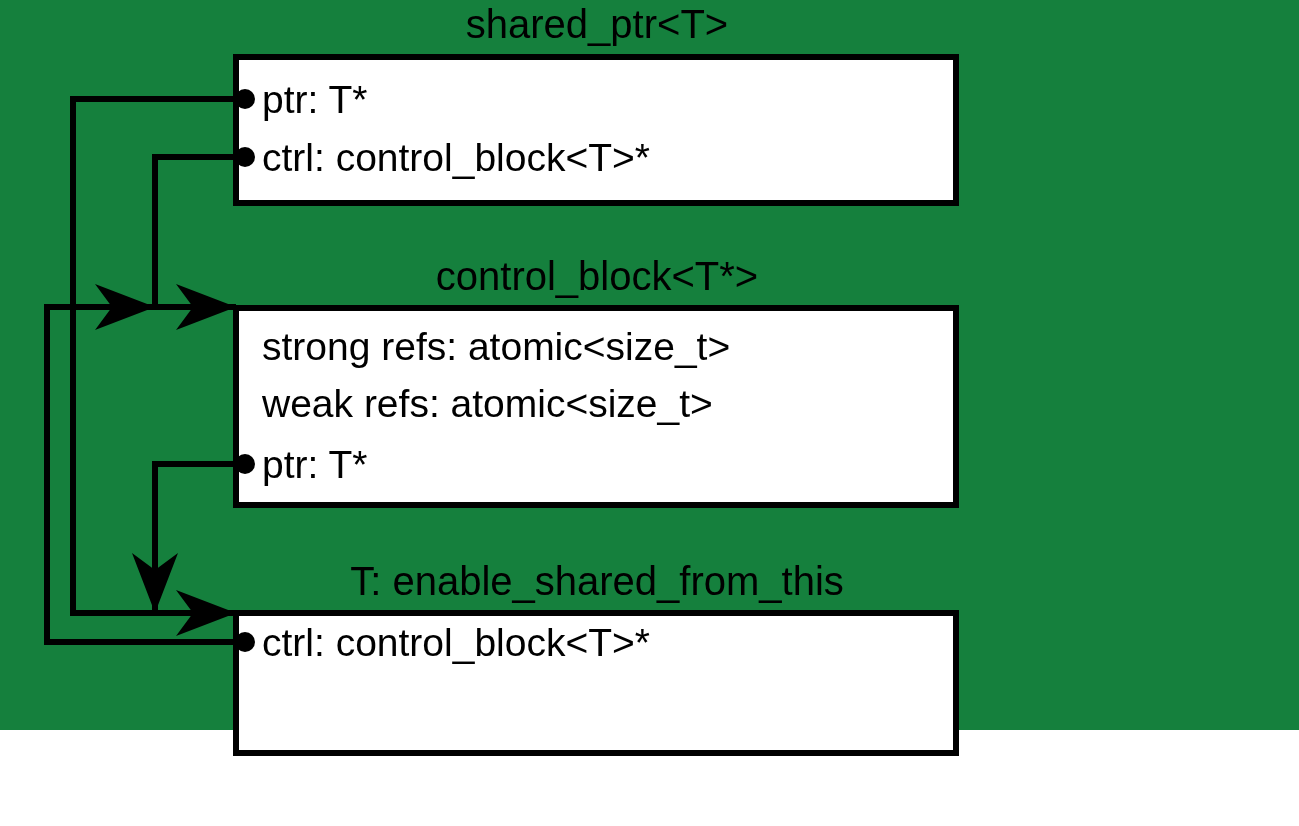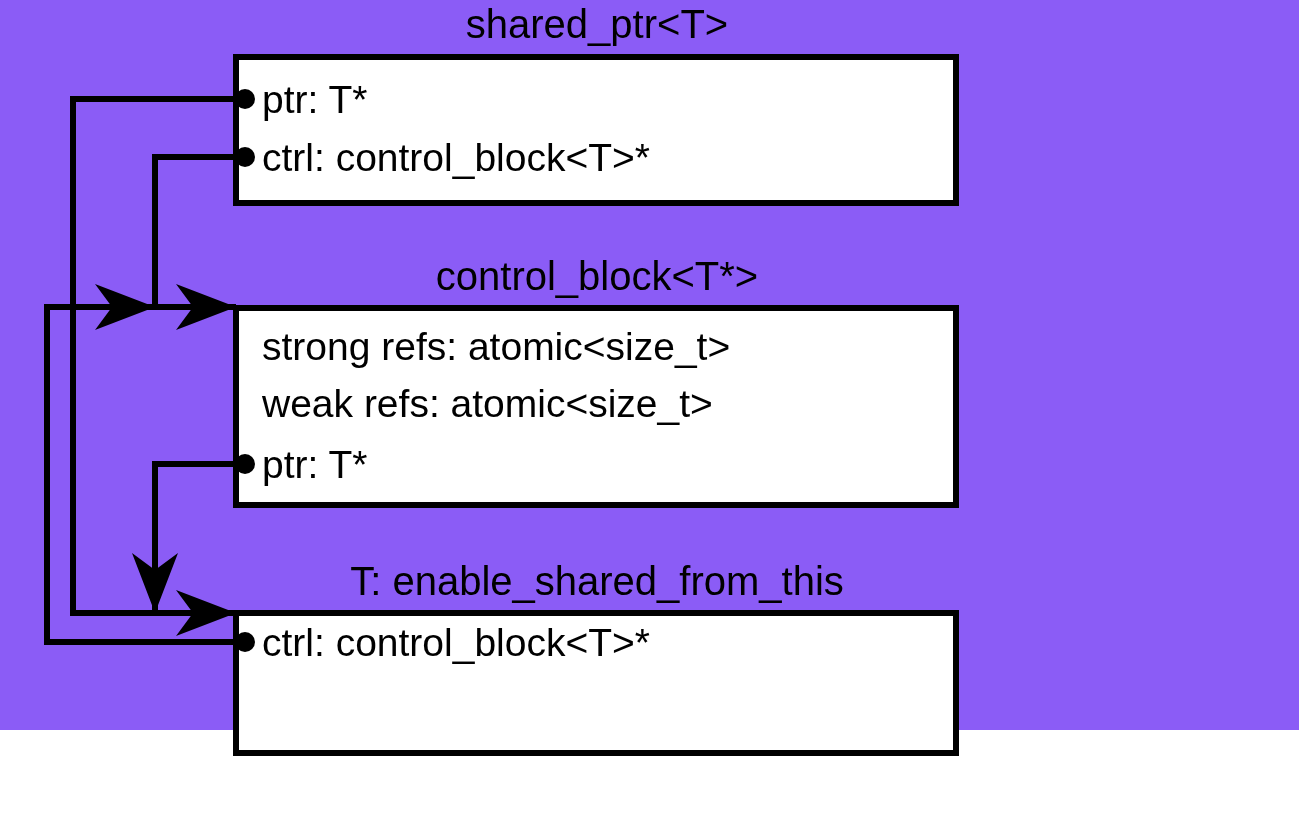--- a/index.html
+++ b/index.html
@@ -10,21 +10,21 @@
   body {
     width: 1299px;
     height: 826px;
     overflow: hidden;
     font-family: "Liberation Sans", sans-serif;
   }
   #diagram-root {
     position: relative;
     width: 1299px;
     height: 730px;
-    background: #8b5cf6;
+    background: #15803d;
   }
   svg#diagram-svg {
     display: block;
     width: 1299px;
     height: 826px;
   }
   .box-rect {
     fill: #ffffff;
     stroke: #000000;
     stroke-width: 6;

